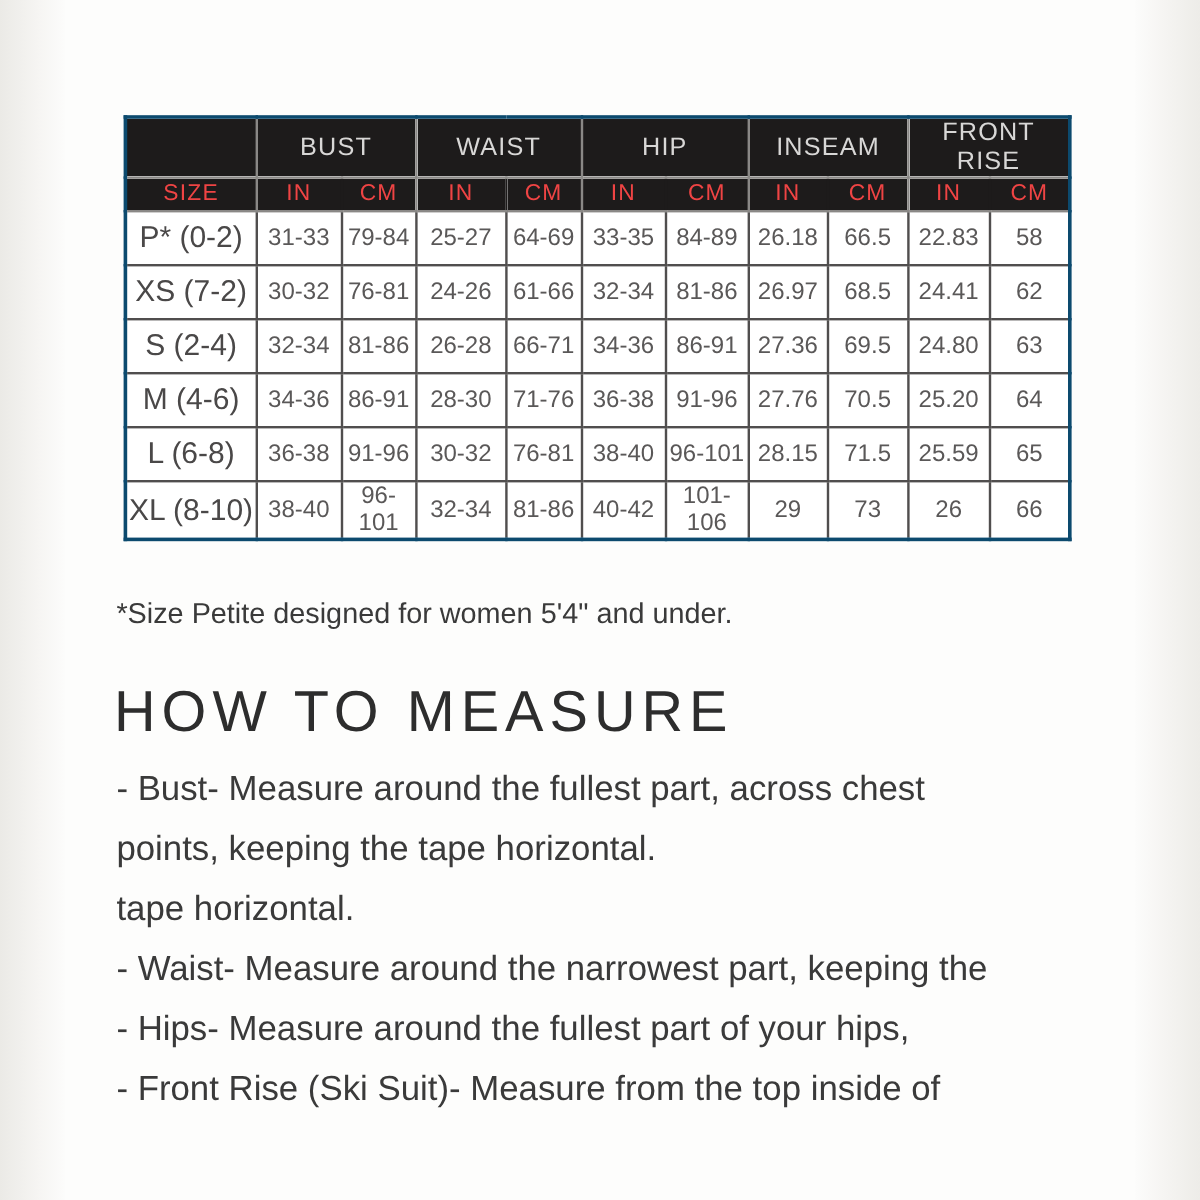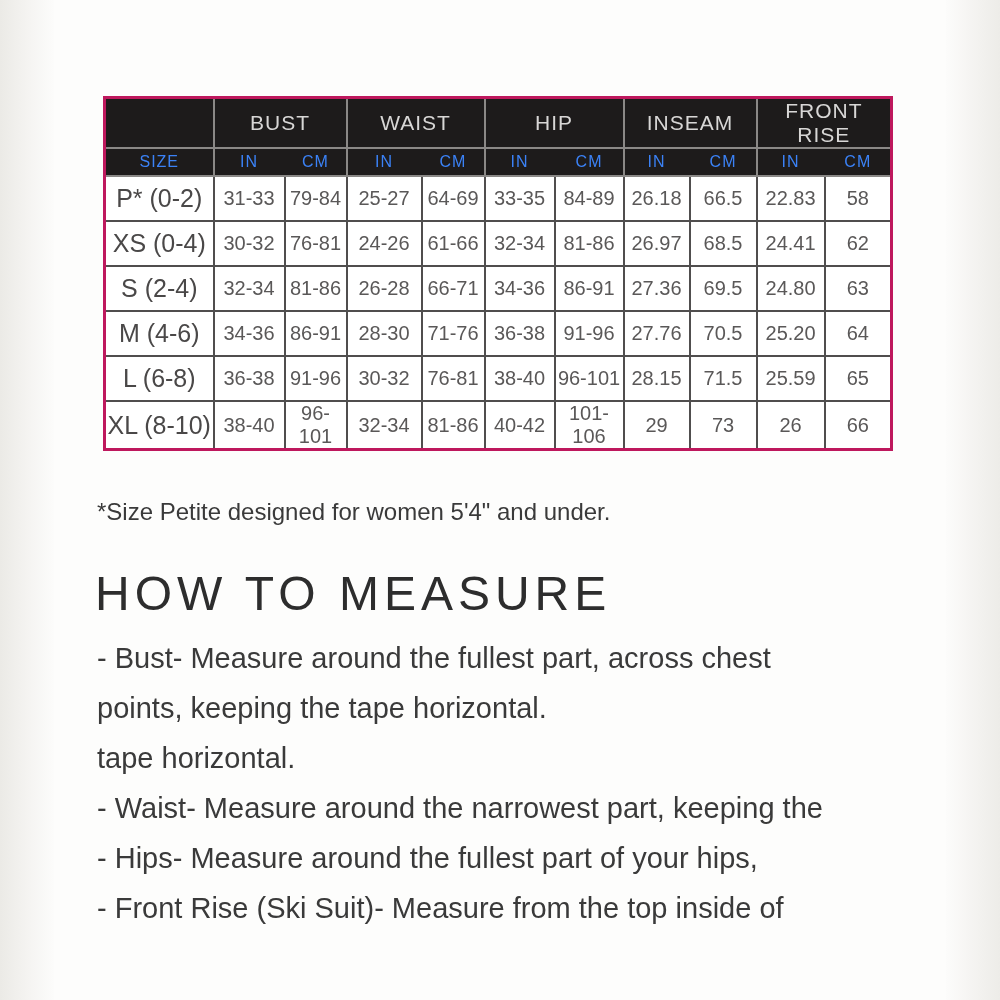--- a/index.html
+++ b/index.html
@@ -11,29 +11,29 @@
   
   .edge-left{position:absolute;left:0;top:0;width:54px;height:1000px;
     background:linear-gradient(90deg,#ebeae6 0%,#f6f5f3 60%,#fcfcfb 100%);}
   .edge-right{position:absolute;right:0;top:0;width:54px;height:1000px;
     background:linear-gradient(270deg,#edece8 0%,#f6f5f3 60%,#fcfcfb 100%);}
 
   
   table.sizechart{
     position:absolute;left:103px;top:96px;
     border-collapse:collapse;table-layout:fixed;width:790px;
-    border:3px solid #be185d;
+    border:3px solid #0c4a6e;
   }
   .sizechart td{text-align:center;vertical-align:middle;overflow:hidden;padding:0;}
   .hcell{
     background:#1d1b1b;color:#d8d7d6;
     border:2px solid #8a8886;
     font-size:21px;letter-spacing:1px;height:38px;font-weight:300;
   }
-  .hcell.h2{height:26px;font-size:16px;color:#3b82f6;}
+  .hcell.h2{height:26px;font-size:19px;color:#ef4444;}
   .hu-in{border-right-color:#1d1b1b;}
   .hu-cm{border-left-color:#1d1b1b;}
   .dc,.sc{
     background:#ffffff;border:2px solid #504e4e;
     height:43px;color:#5a5858;font-size:20px;font-weight:300;
   }
   .sc{font-size:25px;color:#4a4848;}
 
   
   .petite-note{
@@ -100,21 +100,21 @@
       <td class="dc">25-27</td>
       <td class="dc">64-69</td>
       <td class="dc">33-35</td>
       <td class="dc">84-89</td>
       <td class="dc">26.18</td>
       <td class="dc">66.5</td>
       <td class="dc">22.83</td>
       <td class="dc">58</td>
     </tr>
     <tr>
-      <td class="sc">XS (0-4)</td>
+      <td class="sc">XS (7-2)</td>
       <td class="dc">30-32</td>
       <td class="dc">76-81</td>
       <td class="dc">24-26</td>
       <td class="dc">61-66</td>
       <td class="dc">32-34</td>
       <td class="dc">81-86</td>
       <td class="dc">26.97</td>
       <td class="dc">68.5</td>
       <td class="dc">24.41</td>
       <td class="dc">62</td>

